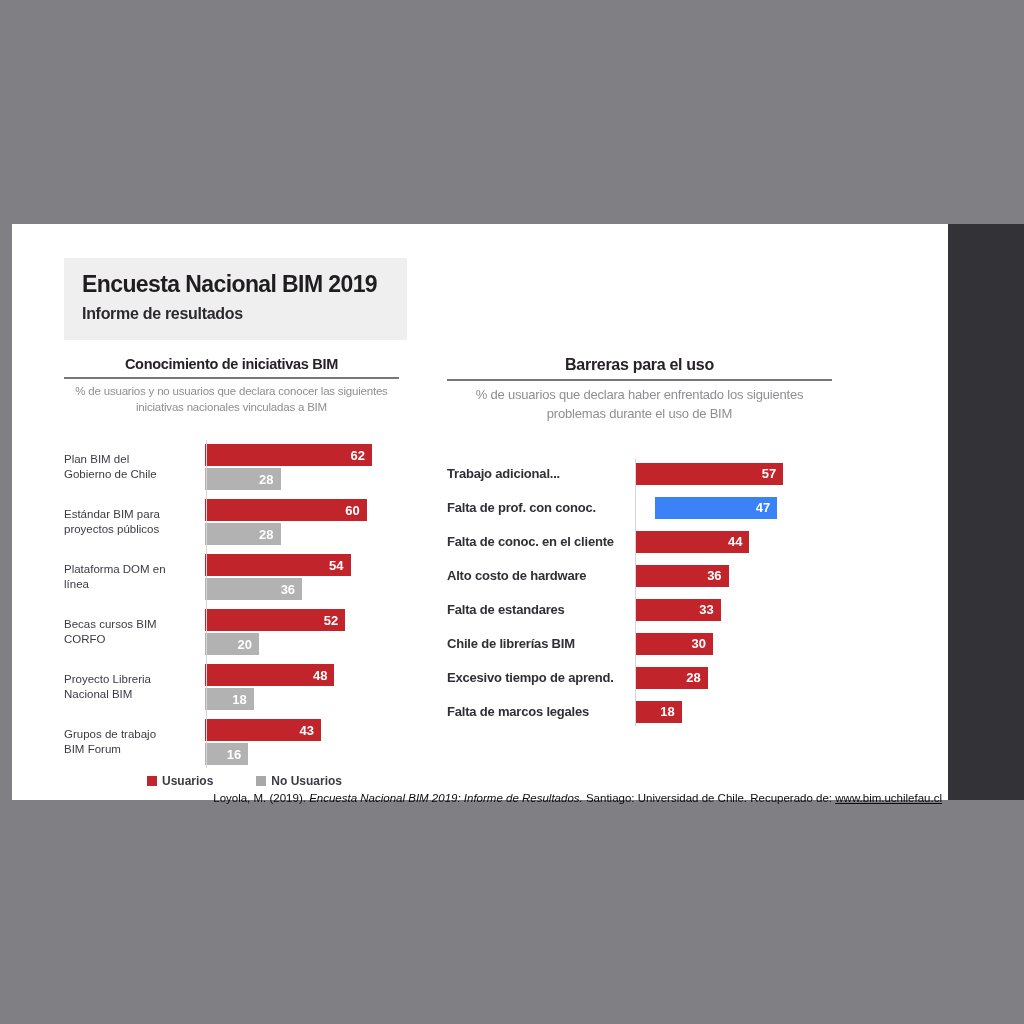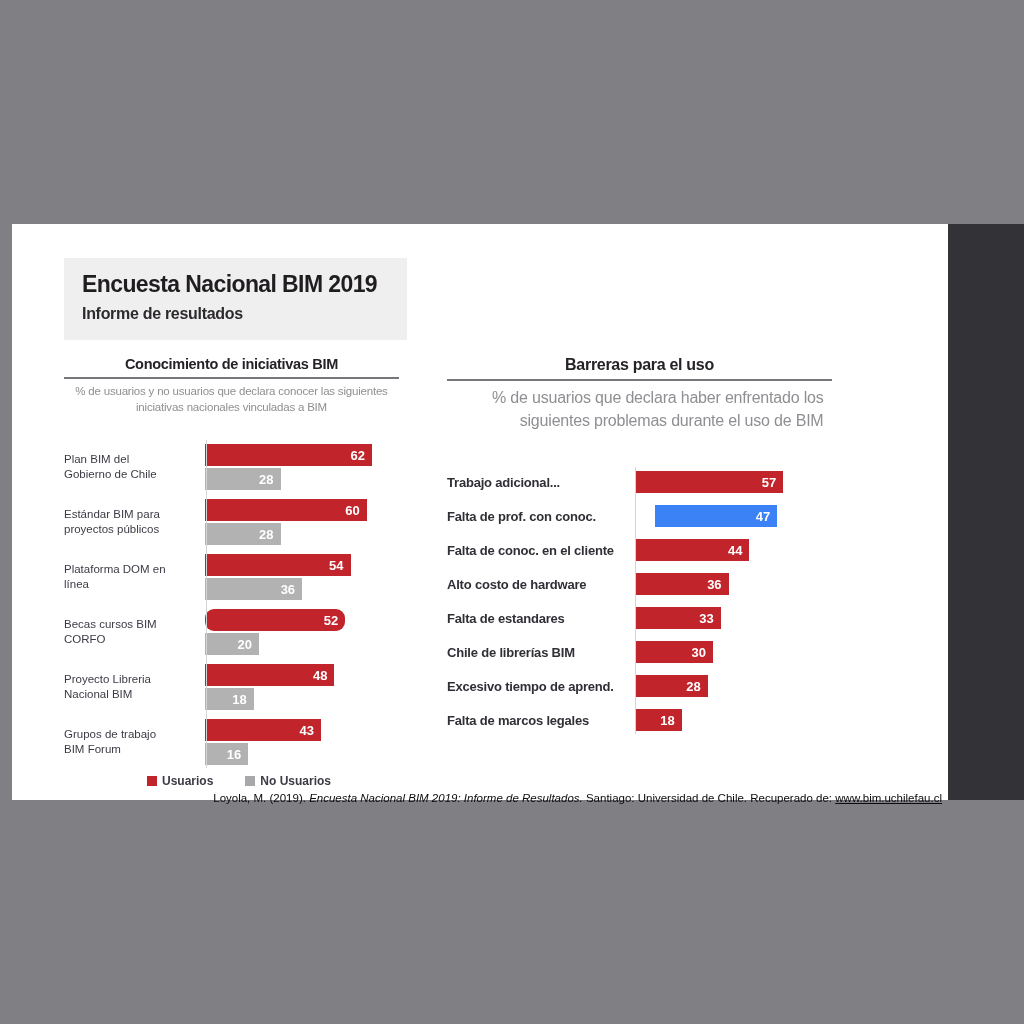--- a/index.html
+++ b/index.html
@@ -15,42 +15,42 @@
 
   .chart{position:absolute;}
   .chart-left{left:52px;top:132px;width:335px;}
   .chart-right{left:435px;top:132px;width:385px;}
   .chart h3{margin:0;text-align:center;color:#262228;letter-spacing:-0.3px;}
   .chart-left h3{font-size:14.5px;}
   .chart-right h3{font-size:16px;}
   .rule{border:none;border-top:2px solid #77767a;margin:5px 0 0 0;}
   .subtitle{margin:5px auto 0;text-align:center;color:#8f8f93;letter-spacing:-0.2px;}
   .chart-left .subtitle{font-size:11.5px;line-height:1.35;max-width:320px;}
-  .chart-right .subtitle{font-size:16px;line-height:1.45;max-width:368px;text-align:right;}
+  .chart-right .subtitle{font-size:13px;line-height:1.45;max-width:368px;}
 
   .rows{position:relative;}
   .chart-left .rows{margin-top:29px;}
   .chart-right .rows{margin-top:39px;}
   .axis{position:absolute;top:-4px;bottom:-3px;width:1px;background:#d5d5d5;}
   .chart-left .axis{left:142px;}
   .chart-right .axis{left:188px;}
 
   .row{display:flex;align-items:center;}
   .left-row{margin-bottom:9px;}
   .right-row{margin-bottom:12px;}
   .cat{box-sizing:border-box;}
   .chart-left .cat{width:142px;padding-right:12px;font-size:11.5px;line-height:1.32;color:#3c3b45;}
   .chart-right .cat{width:188px;padding-right:11px;font-size:13px;font-weight:bold;
                     color:#302f36;white-space:nowrap;letter-spacing:-0.2px;}
   .track{width:195px;}
   .pair{display:flex;flex-direction:column;gap:2px;}
   .bar{height:22px;display:flex;align-items:center;justify-content:flex-end;
        padding-right:7px;box-sizing:border-box;color:#ffffff;font-weight:bold;font-size:13px;}
 
-  .legend{display:flex;gap:32px;margin:8px 0 0 83px;}
+  .legend{display:flex;gap:43px;margin:8px 0 0 83px;}
   .legend-item{display:flex;align-items:center;gap:5px;font-size:12px;font-weight:bold;color:#3c3b45;}
   .swatch{width:10px;height:10px;}
 
   .citation{position:absolute;right:18px;top:556px;font-size:11.5px;color:#0b0b0b;white-space:nowrap;}
   .citation .it{font-style:italic;}
   .citation .link{text-decoration:underline;color:#0b0b0b;cursor:pointer;}
 </style>
 </head>
 <body>
 
@@ -109,21 +109,21 @@
                 <span class="val">36</span>
               </div>
             </div>
           </div>
           <div class="row left-row">
             <div class="cat">
               <div>Becas cursos BIM</div>
               <div>CORFO</div>
             </div>
             <div class="pair track">
-              <div class="bar" style="background: rgb(194, 36, 43); width: 72.2222%; border-radius: 9px;">
+              <div class="bar" style="background: rgb(194, 36, 43); width: 72.2222%;">
                 <span class="val">52</span>
               </div>
               <div class="bar" style="background: rgb(179, 178, 178); width: 27.7778%;">
                 <span class="val">20</span>
               </div>
             </div>
           </div>
           <div class="row left-row">
             <div class="cat">
               <div>Proyecto Libreria</div>

